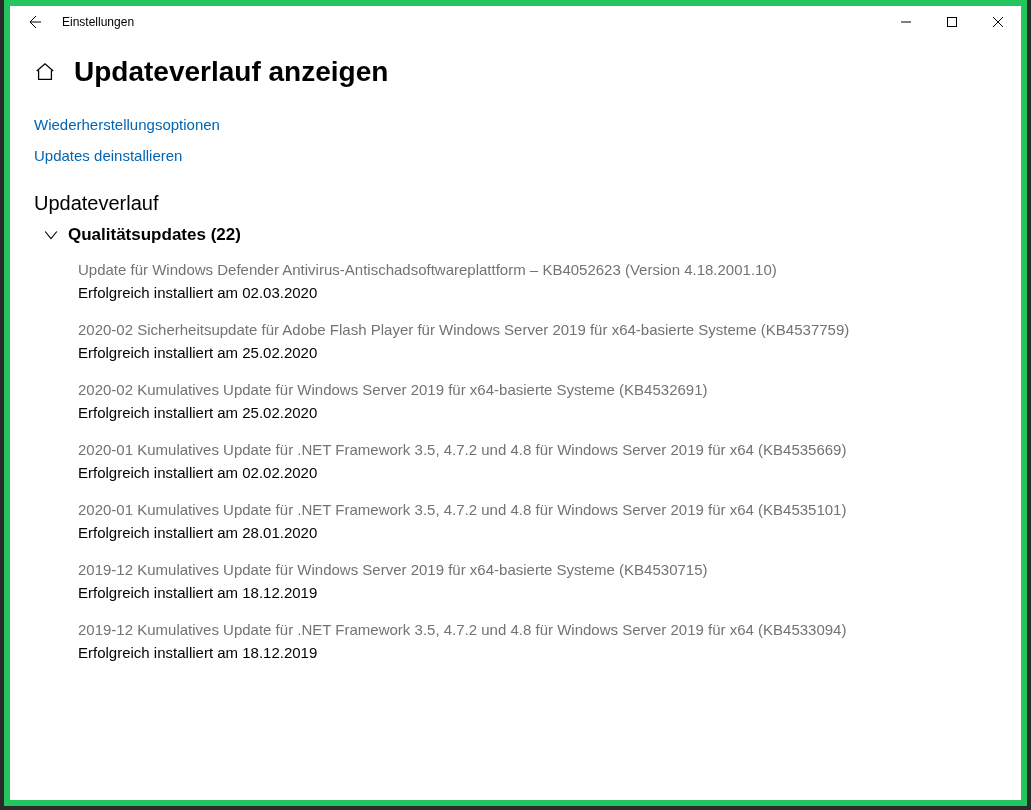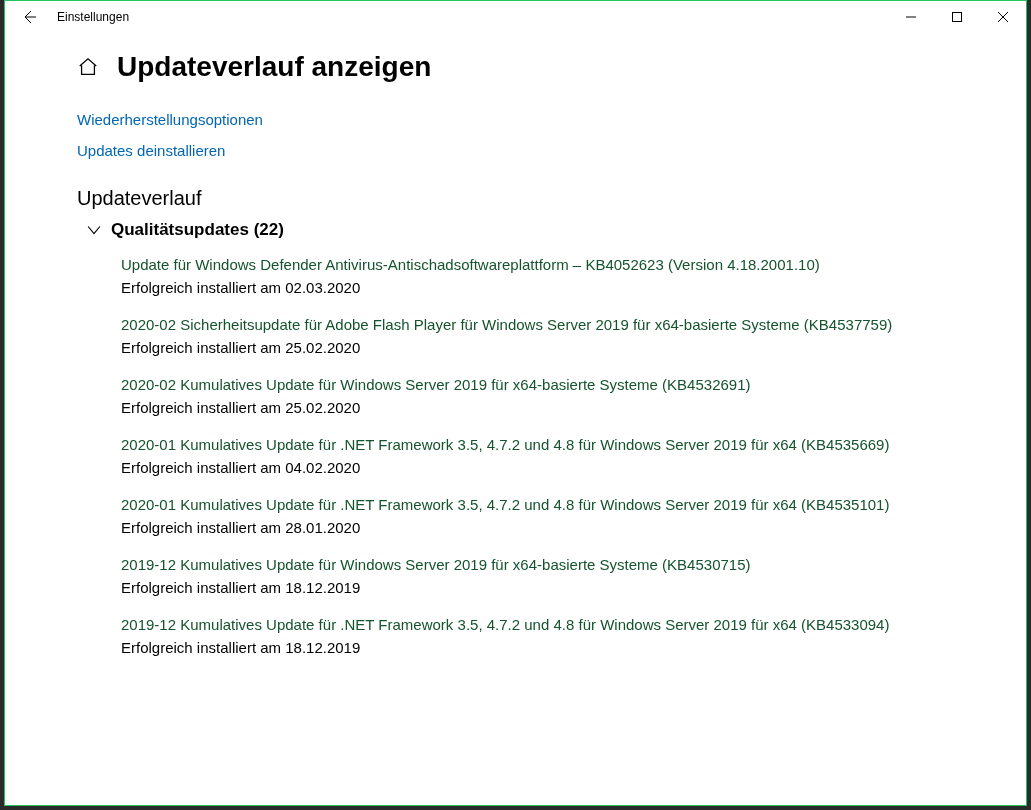--- a/index.html
+++ b/index.html
@@ -7,21 +7,21 @@
     font-family: "Segoe UI", Tahoma, sans-serif;
     background: #2b2b2b;
     width: 1031px;
     height: 810px;
     overflow: hidden;
   }
   .window {
     position: absolute;
     left: 4px; top: 0; right: 4px; bottom: 4px;
     background: #ffffff;
-    border: 1px solid #22c55e;
+    border: 6px solid #22c55e;
     display: flex;
     flex-direction: column;
   }
   .titlebar {
     height: 32px;
     display: flex;
     align-items: center;
     padding-left: 4px;
   }
   .titlebar .back {
@@ -38,21 +38,20 @@
   .winbtn {
     width: 46px; height: 32px;
     display: flex; align-items: center; justify-content: center;
     color: #000;
   }
   .winbtn svg { stroke: #000; }
   .content {
     flex: 1;
     padding: 18px 24px 0 24px;
     overflow: hidden;
-    margin-left: 48px;
   }
   .header-row {
     display: flex;
     align-items: center;
     gap: 18px;
     margin-bottom: 28px;
   }
   .home-icon {
     width: 22px; height: 22px;
     color: #000;
@@ -92,21 +91,21 @@
     font-size: 17px;
     color: #000;
   }
   .update-list {
     padding-left: 44px;
   }
   .update-item {
     margin-bottom: 20px;
   }
   .update-title {
-    color: #14532d;
+    color: #737373;
     font-size: 15px;
     margin-bottom: 6px;
     display: block;
   }
   .update-status {
     color: #000;
     font-size: 15px;
   }
 </style>
 </head>
@@ -169,21 +168,21 @@
         <div class="update-item">
           <a class="update-title">2020-02 Sicherheitsupdate für Adobe Flash Player für Windows Server 2019 für x64-basierte Systeme (KB4537759)</a>
           <div class="update-status">Erfolgreich installiert am 25.02.2020</div>
         </div>
         <div class="update-item">
           <a class="update-title">2020-02 Kumulatives Update für Windows Server 2019 für x64-basierte Systeme (KB4532691)</a>
           <div class="update-status">Erfolgreich installiert am 25.02.2020</div>
         </div>
         <div class="update-item">
           <a class="update-title">2020-01 Kumulatives Update für .NET Framework 3.5, 4.7.2 und 4.8 für Windows Server 2019 für x64 (KB4535669)</a>
-          <div class="update-status">Erfolgreich installiert am 04.02.2020</div>
+          <div class="update-status">Erfolgreich installiert am 02.02.2020</div>
         </div>
         <div class="update-item">
           <a class="update-title">2020-01 Kumulatives Update für .NET Framework 3.5, 4.7.2 und 4.8 für Windows Server 2019 für x64 (KB4535101)</a>
           <div class="update-status">Erfolgreich installiert am 28.01.2020</div>
         </div>
         <div class="update-item">
           <a class="update-title">2019-12 Kumulatives Update für Windows Server 2019 für x64-basierte Systeme (KB4530715)</a>
           <div class="update-status">Erfolgreich installiert am 18.12.2019</div>
         </div>
         <div class="update-item">

